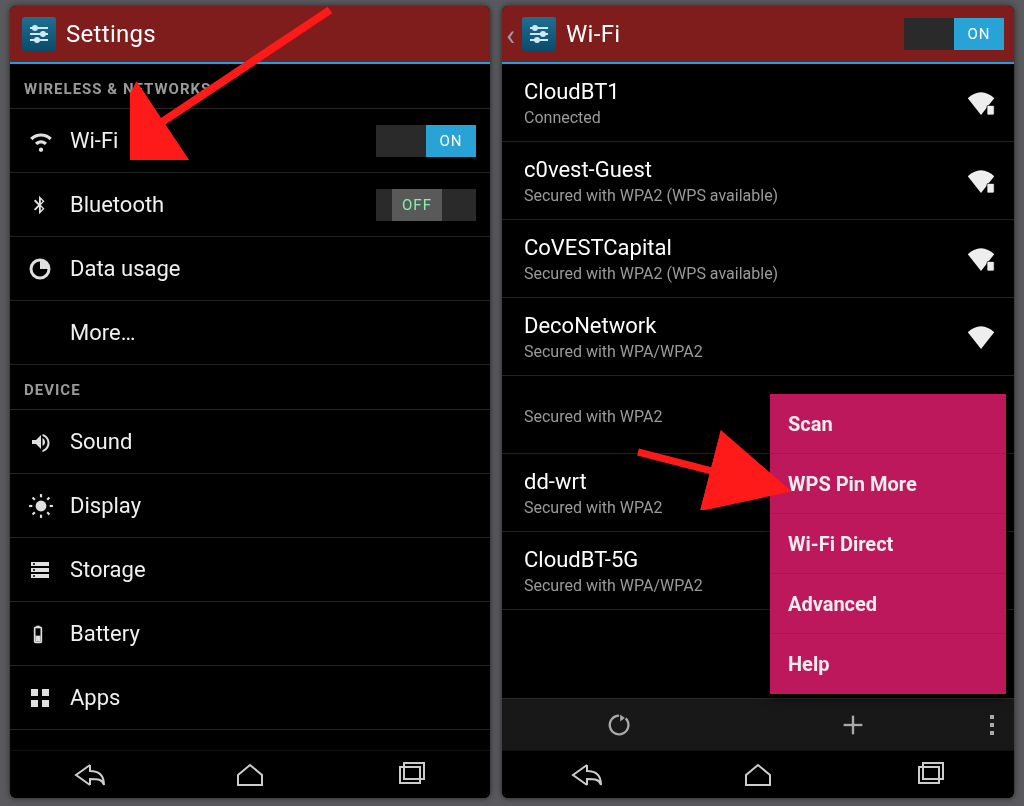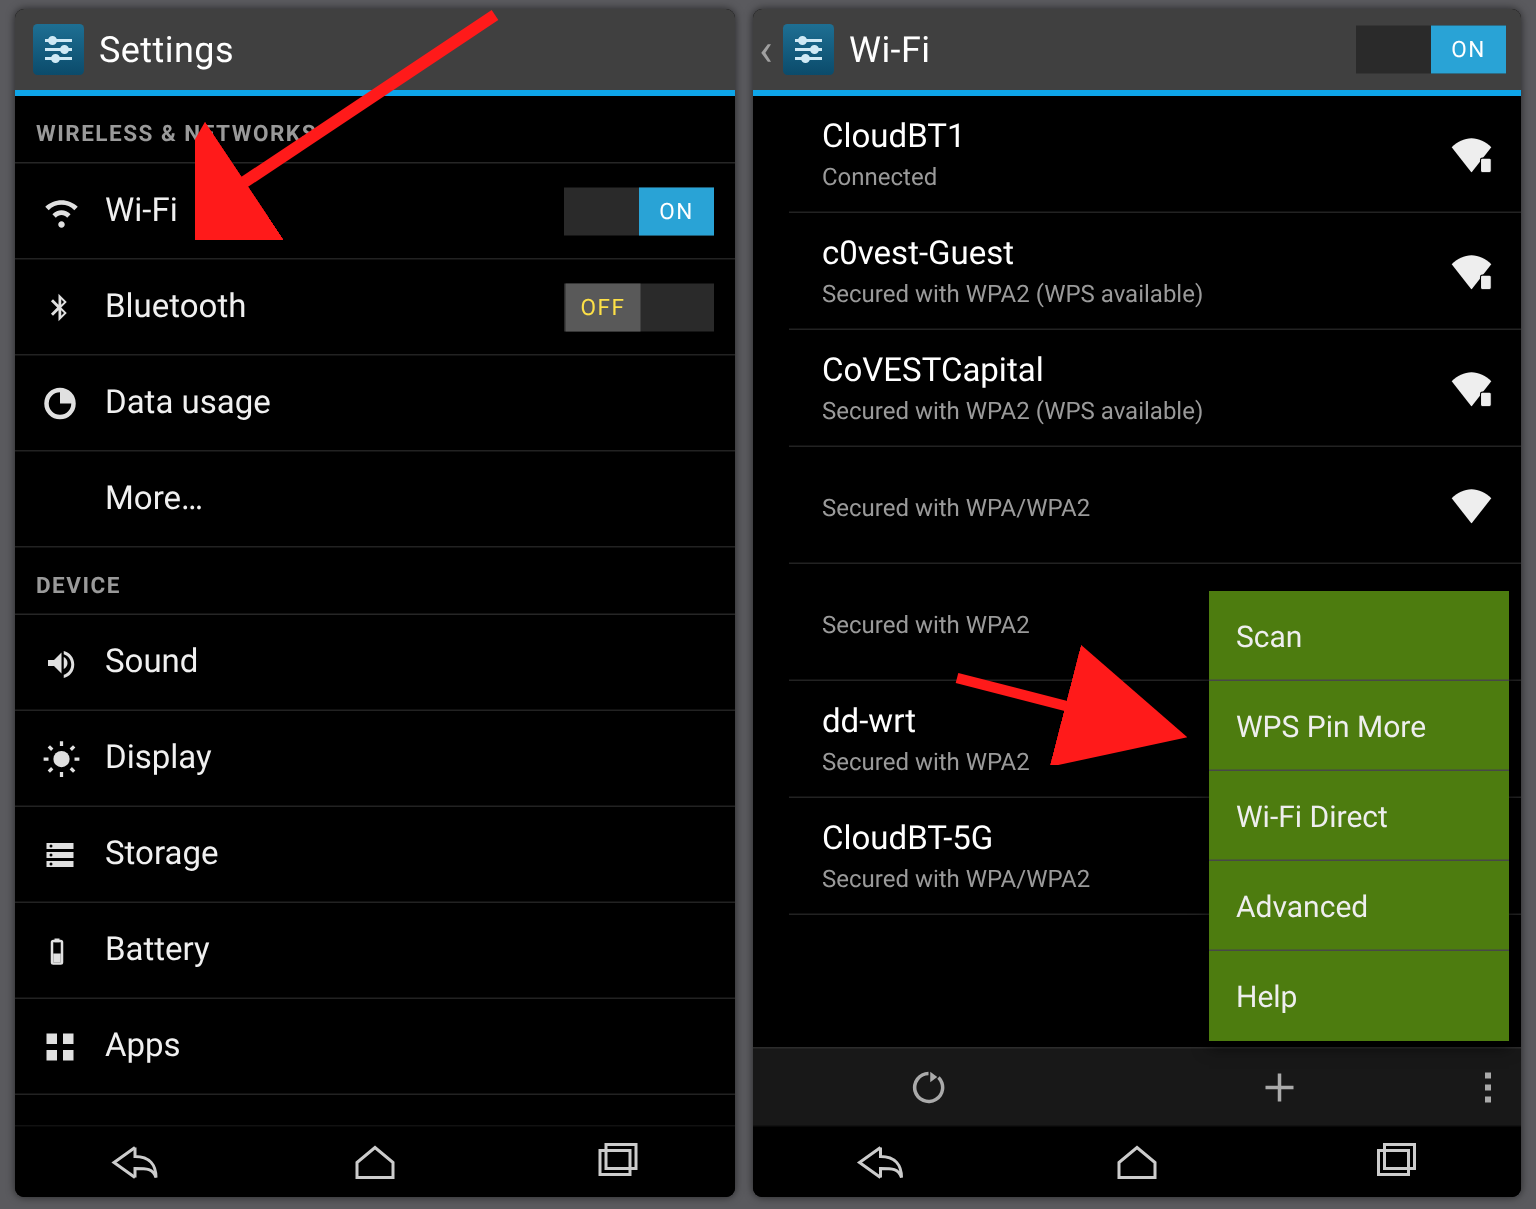--- a/index.html
+++ b/index.html
@@ -20,22 +20,22 @@
     box-shadow: 0 0 6px rgba(0,0,0,.6);
   }
   .phone-left { left: 10px; top: 6px; width: 480px; height: 792px; }
   .phone-right { left: 502px; top: 6px; width: 512px; height: 792px; }
 
   .header {
     display: flex;
     align-items: center;
     height: 58px;
     padding: 0 10px;
-    border-bottom: 4px solid #0ea5e9;
-    background: #404040;
+    border-bottom: 2px solid #0ea5e9;
+    background: #7f1d1d;
   }
   .header .caret {
     width: 14px; display:flex; align-items:center; color:#a0a0a0; font-size:30px; margin-left:-6px;
   }
   .app-icon {
     width: 34px; height: 34px;
     background: linear-gradient(#1e6f93,#0b4b6b);
     border-radius: 3px;
     display:flex;align-items:center;justify-content:center;
     margin: 0 10px 0 2px;
@@ -76,44 +76,44 @@
     display:flex;
     font-size:15px; letter-spacing:1px;
     align-items:center;
     padding-left:13px;
   }
   .toggle .knob {
     position:absolute; top:0; height:100%; width:50%;
     display:flex;align-items:center;justify-content:center;
   }
   .toggle.on .knob { right:0; background:#29a3d6; color:#fff; }
-  .toggle.off .knob { left:1px; background:#595959; color:#fde047; }
+  .toggle.off .knob { left:16px; background:#595959; color:#86efac; }
 
   
   .net-row {
     display:flex; align-items:center;
     min-height: 78px;
     padding: 10px 18px 10px 22px;
     border-bottom: 1px solid #222;
-    margin-left: 24px;
   }
   .net-text { flex:1 1 auto; min-width:0; }
   .net-name { font-size: 22px; color:#fff; }
   .net-sub  { font-size: 16px; color:#9a9a9a; margin-top:4px; white-space:nowrap; overflow:hidden; }
   .wifi-signal { width:34px; display:flex; justify-content:flex-end; color:#ddd; }
 
   
   .popup {
     position:absolute;
     right: 8px;
     bottom: 104px;
-    width: 200px;
-    background:#4d7c0f;
+    width: 236px;
+    background:#be185d;
     box-shadow: 0 4px 10px rgba(0,0,0,.6);
     z-index: 5;
+    font-weight: bold;
   }
   .popup-item {
     height: 60px;
     display:flex; align-items:center;
     padding: 0 18px;
     font-size: 20px;
     color:#eee;
     border-bottom: 1px solid #484848;
   }
   .popup-item:last-child { border-bottom:none; }
@@ -355,20 +355,21 @@
     <span class="wifi-signal">
       <svg width="30" height="24" viewBox="0 0 24 20" fill="#eee">
           <path d="M12 20 L1 6 C4 3 8 1 12 1 s8 2 11 5 Z"></path>
           <rect x="17" y="12" width="6" height="8" rx="1" fill="#eee" stroke="#000" stroke-width=".6"></rect>
         </svg>
     </span>
   </div>
 
   <div class="net-row">
     <div class="net-text">
+      <div class="net-name">DecoNetwork</div>
       <div class="net-sub">Secured with WPA/WPA2</div>
     </div>
     <span class="wifi-signal">
       <svg width="30" height="24" viewBox="0 0 24 20" fill="#eee">
           <path d="M12 20 L1 6 C4 3 8 1 12 1 s8 2 11 5 Z"></path>
         </svg>
     </span>
   </div>
 
   <div class="net-row">

